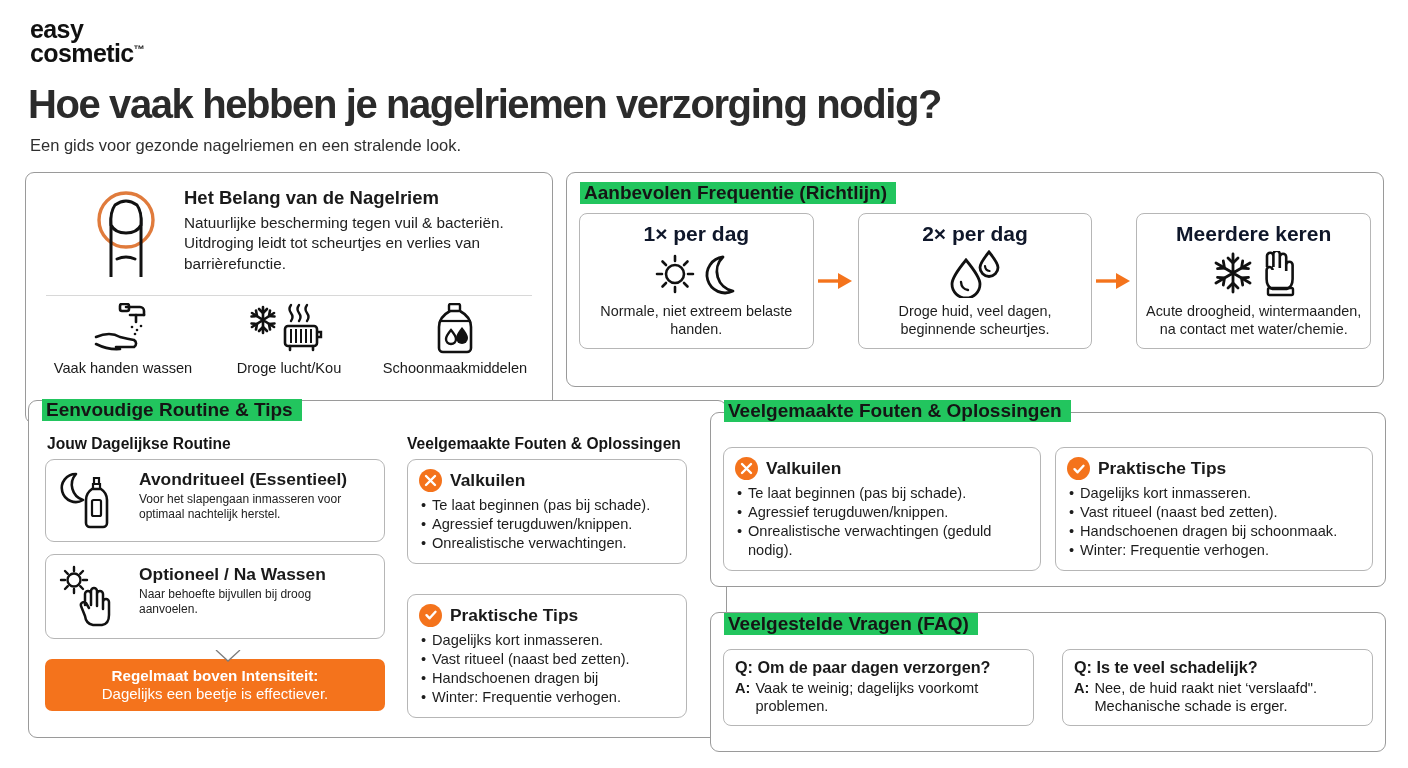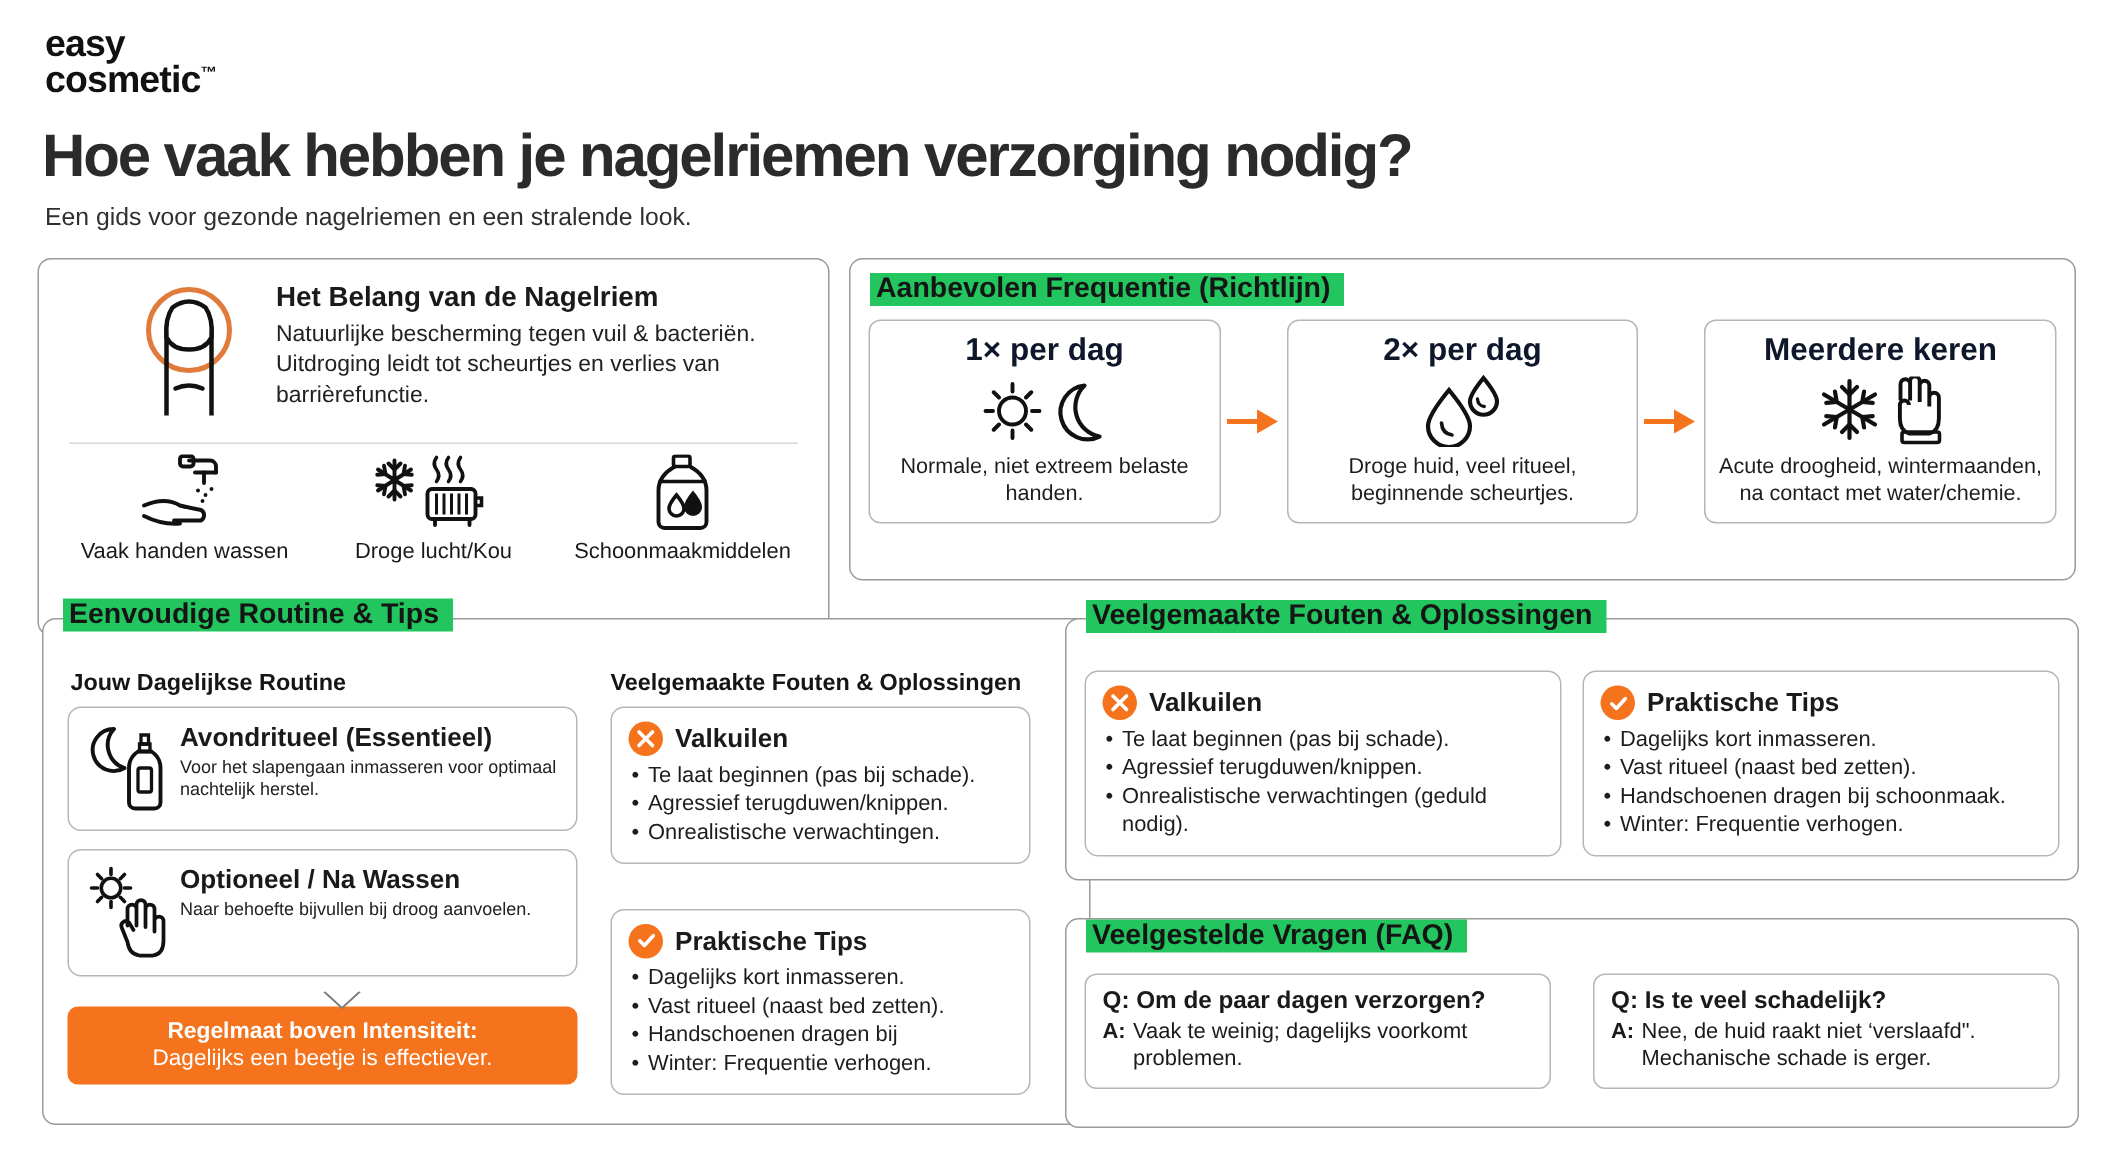--- a/index.html
+++ b/index.html
@@ -44,27 +44,27 @@
   #freq-legend { left: 580px; top: 182px; }
   .freq-row { position: absolute; left: 12px; right: 12px; top: 40px; display: flex; align-items: stretch; }
   .freq-card { flex: 1; border: 1.2px solid #b6b6b6; border-radius: 8px; background: #fff;
                padding: 8px 8px 10px; display: flex; flex-direction: column; align-items: center; }
   .freq-card .ttl { color: #0f172a; font-weight: 700; font-size: 21px; margin-bottom: 3px; white-space: nowrap; }
   .freq-card .glyph { height: 50px; display: flex; align-items: center; justify-content: center; }
   .freq-card .desc { margin-top: 4px; font-size: 14.4px; line-height: 1.22; text-align: center; color: #1d1d1d; }
   .arrow { width: 44px; display: flex; align-items: center; justify-content: center; flex: 0 0 44px; }
 
   
-  #panel-routine { left: 28px; top: 412px; width: 699px; height: 338px; }
+  #panel-routine { left: 28px; top: 400px; width: 699px; height: 338px; }
   #routine-legend { left: 42px; top: 399px; }
   .col-head { position: absolute; font-size: 15.6px; font-weight: 700; color: #151515; }
 
   #routine-left { position: absolute; left: 16px; top: 58px; width: 340px; }
   .rt-card { border: 1.2px solid #b6b6b6; border-radius: 9px; background: #fff;
-             padding: 10px 12px 11px; display: flex; gap: 4px; }
+             padding: 10px 12px 11px; display: flex; gap: 23px; }
   .rt-card .glyph { flex: 0 0 58px; display: flex; align-items: center; justify-content: center; }
   .rt-card .ttl { font-size: 17.4px; font-weight: 700; line-height: 1.1; }
   .rt-card .txt { font-size: 12px; line-height: 1.25; margin-top: 3px; color: #222; }
 
   .banner { position: relative; margin-top: 20px; background: #F4731C; border-radius: 7px;
             color: #fff; text-align: center; padding: 8px 10px 9px; }
   .banner .b1 { font-size: 15.2px; font-weight: 700; }
   .banner .b2 { font-size: 15px; margin-top: 1px; }
   .banner .notch { position: absolute; left: 50%; top: -11px; transform: translateX(-50%);
                    width: 0; height: 0; }
@@ -205,21 +205,21 @@
       <div class="freq-card">
         <div class="ttl">2× per dag</div>
         <div class="glyph">
           <svg width="62" height="48" viewBox="0 0 62 48">
             <path d="M22 10 q-14 17 -14 24 a14 14 0 0 0 28 0 q0 -7 -14 -24 z" fill="none" stroke="#111" stroke-width="2.8"></path>
             <path d="M17 32 q0.5 7 7 8" fill="none" stroke="#111" stroke-width="2.4" stroke-linecap="round"></path>
             <path d="M45 2 q-9 11 -9 15.5 a9 9 0 0 0 18 0 Q54 13 45 2 z" fill="none" stroke="#111" stroke-width="2.8"></path>
             <path d="M41 16 q0.3 4.5 4.5 5" fill="none" stroke="#111" stroke-width="2.2" stroke-linecap="round"></path>
           </svg>
         </div>
-        <div class="desc">Droge huid, veel ritueel, beginnende scheurtjes.</div>
+        <div class="desc">Droge huid, veel dagen, beginnende scheurtjes.</div>
       </div>
 
       <div class="arrow">
         <svg width="36" height="18" viewBox="0 0 36 18">
           <path d="M0 9 h22" stroke="#F4731C" stroke-width="3.4"></path>
           <path d="M20 1 L34 9 L20 17 z" fill="#F4731C"></path>
         </svg>
       </div>
 
       <div class="freq-card">

